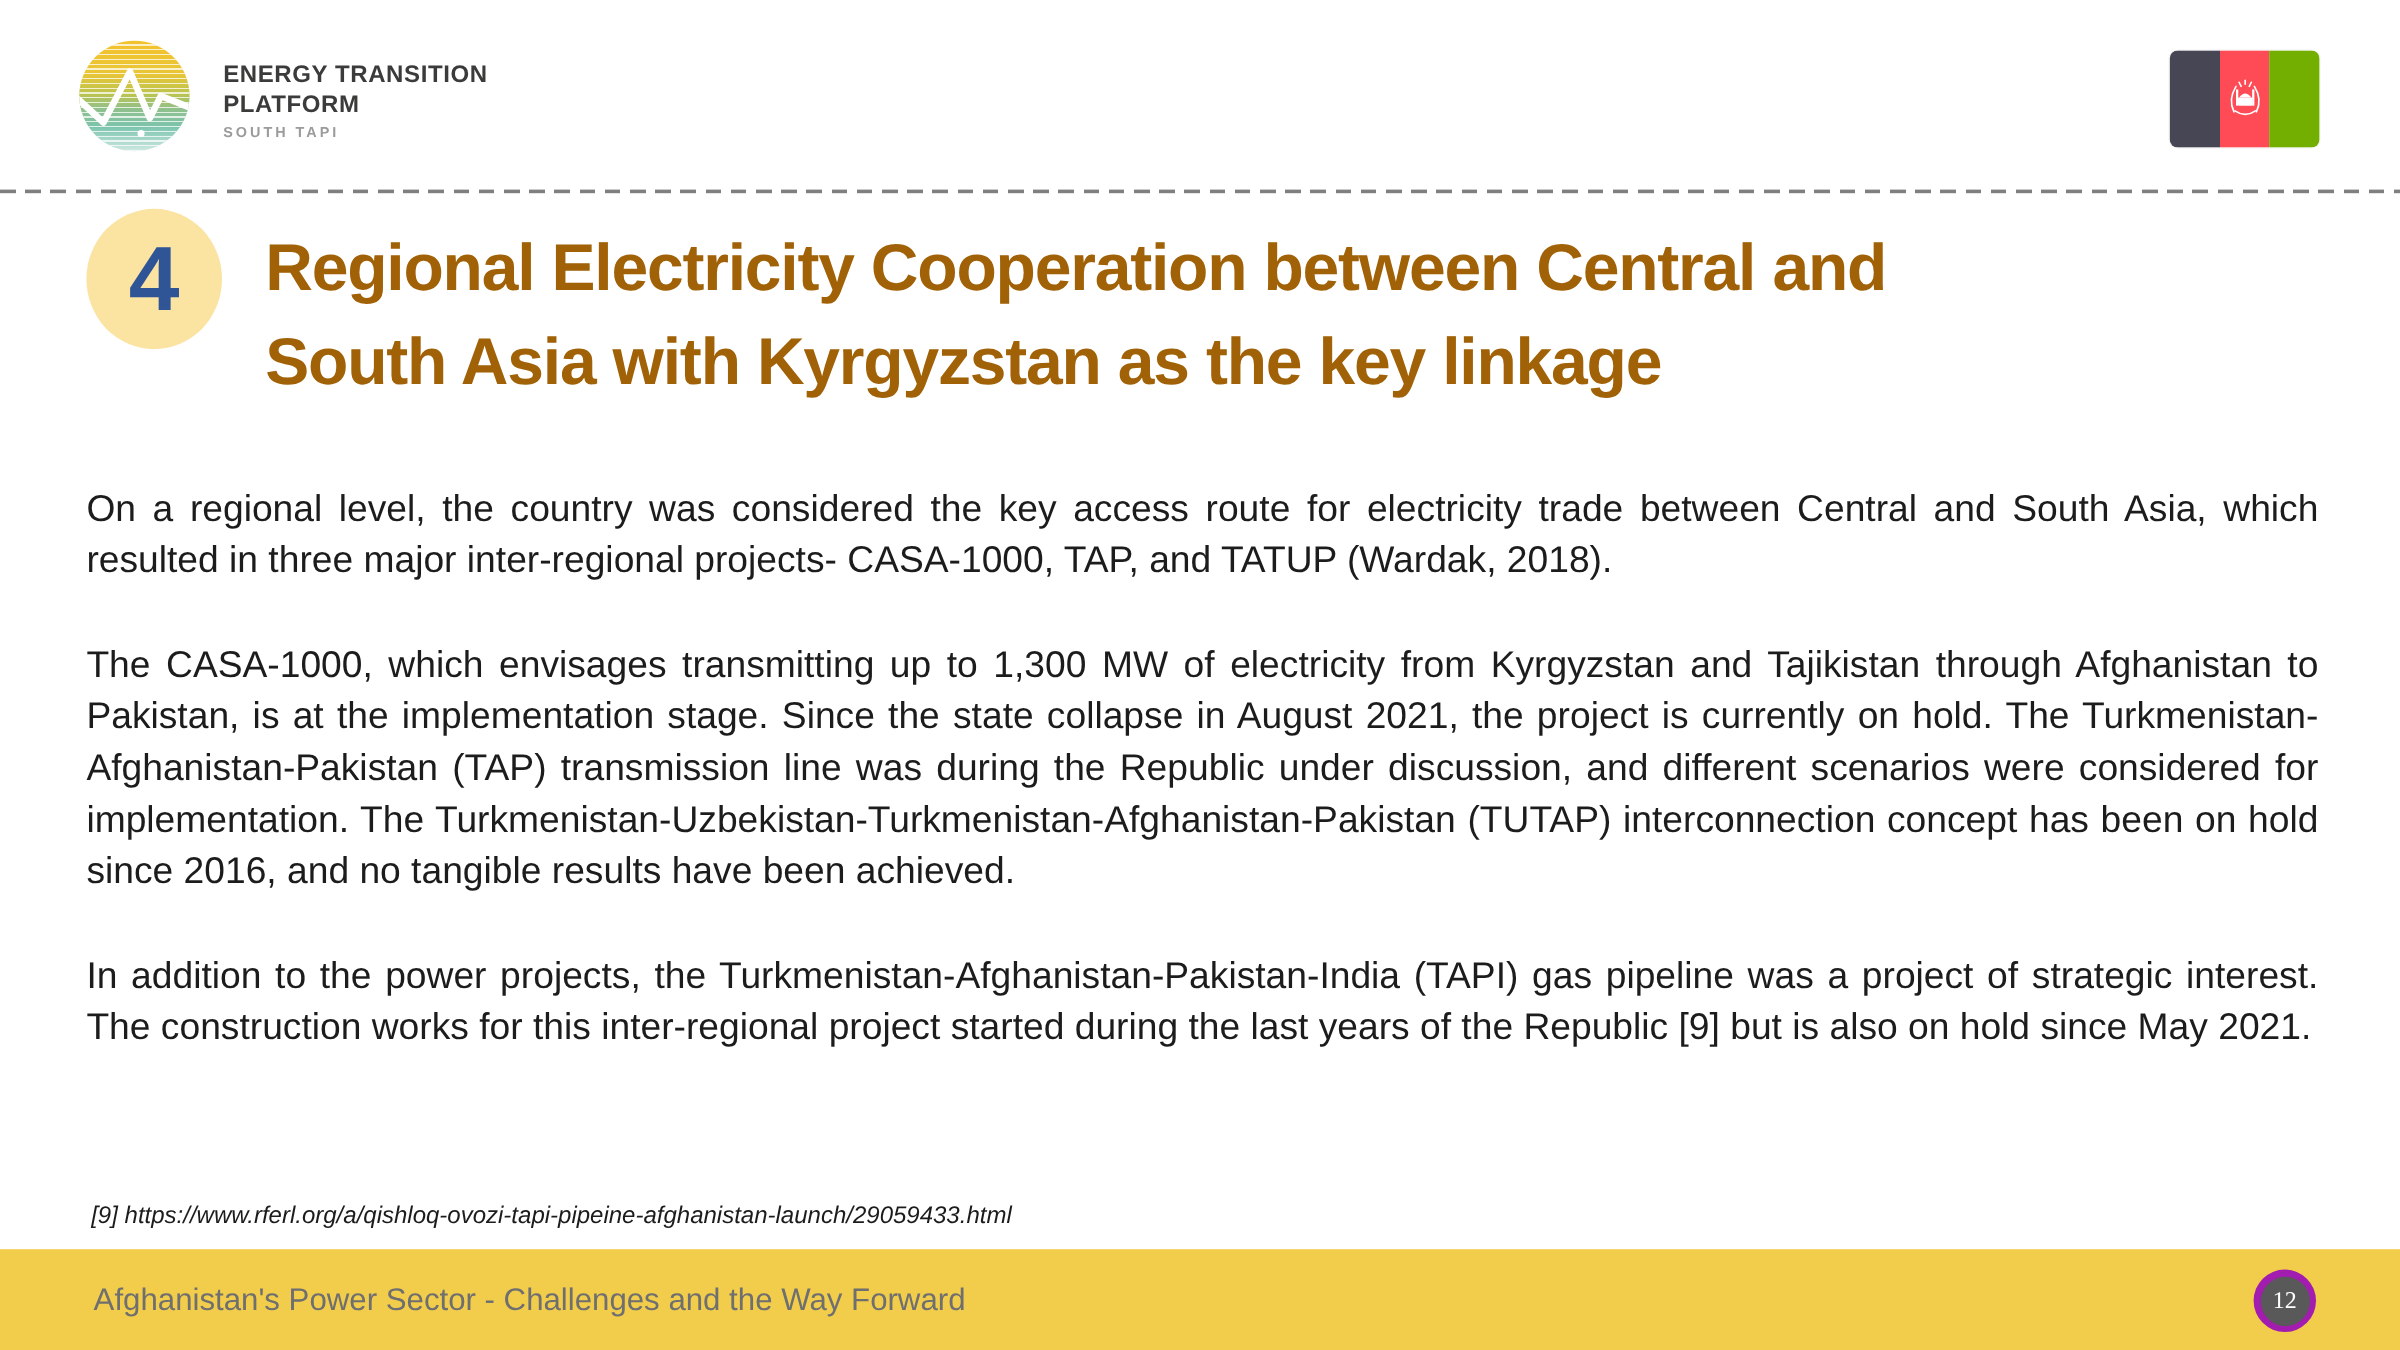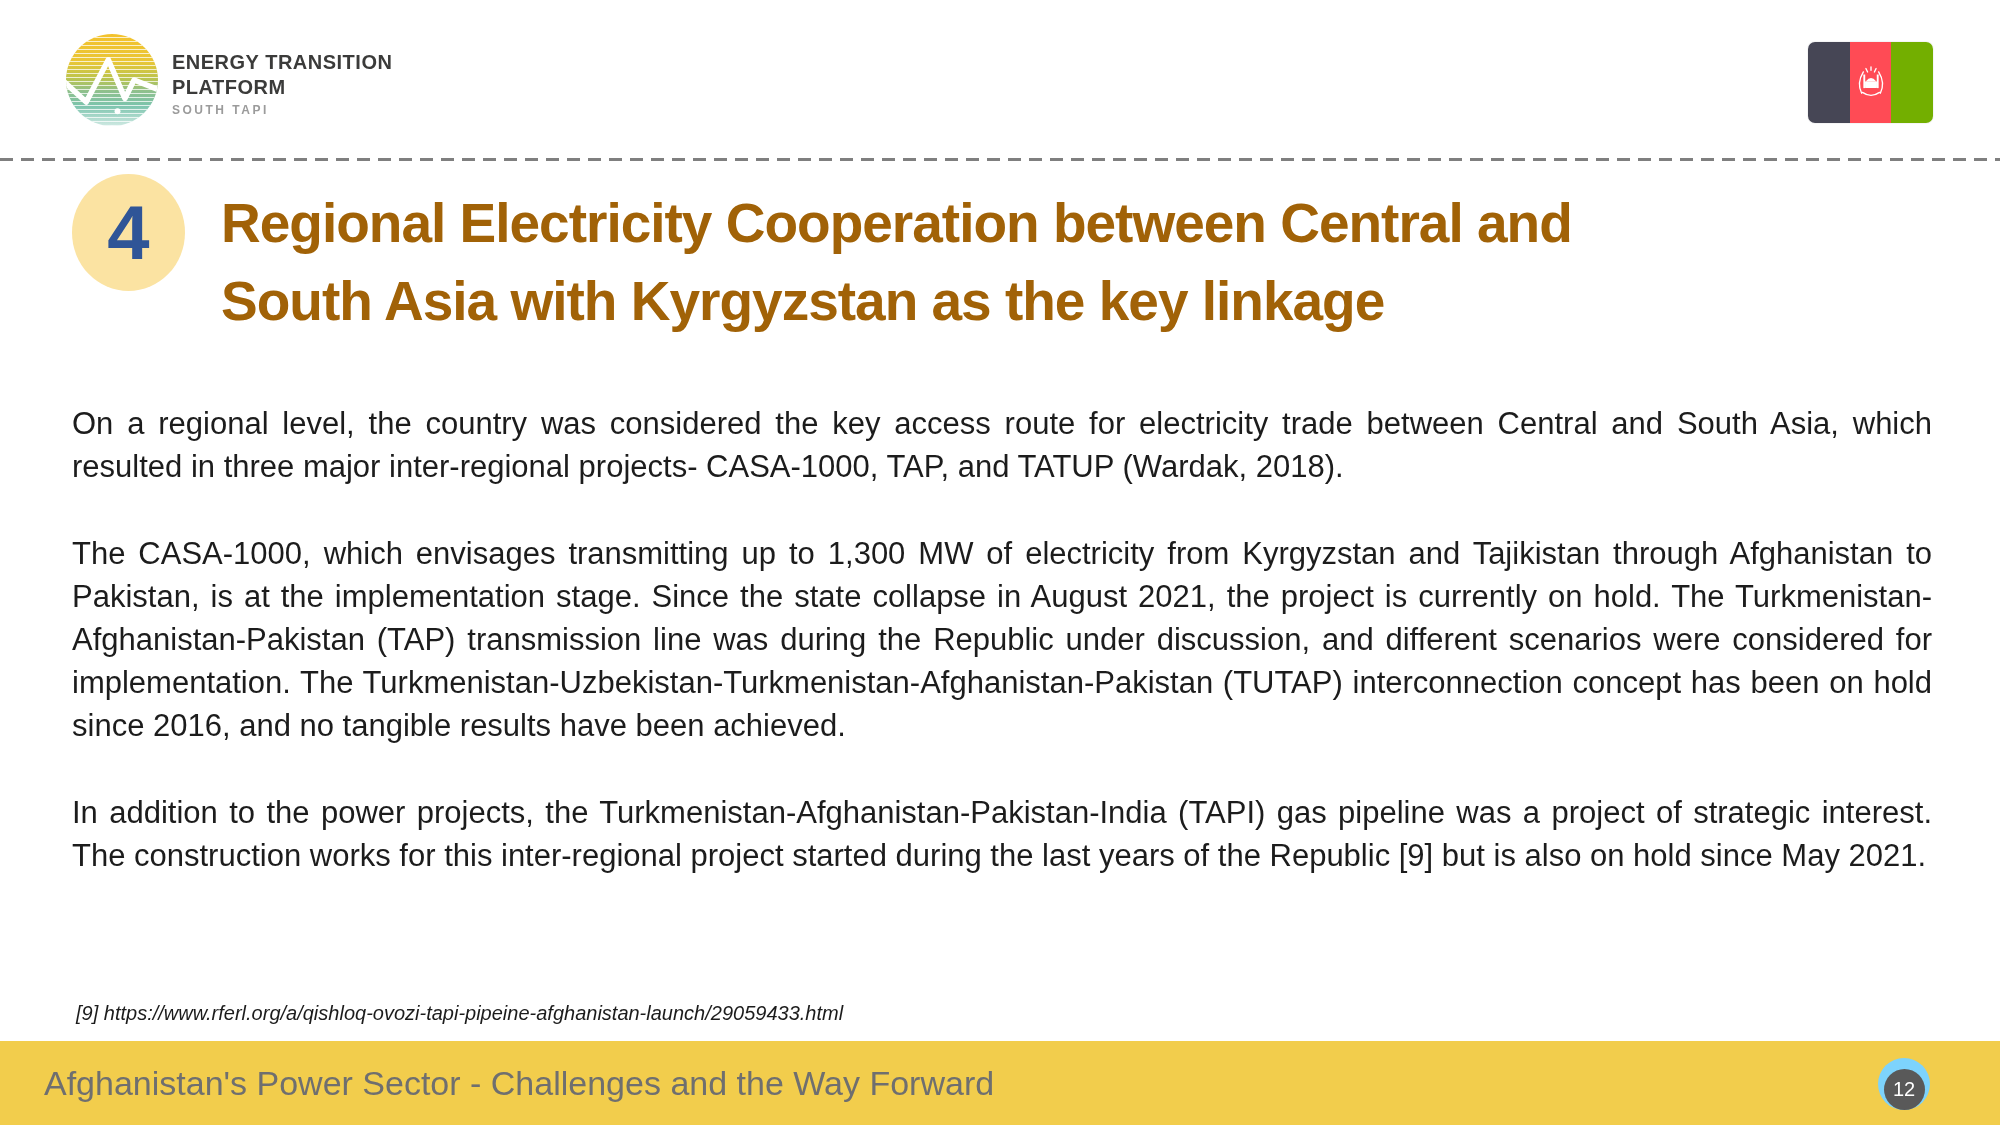--- a/index.html
+++ b/index.html
@@ -7,21 +7,21 @@
   .slide {
     position: relative;
     width: 2000px;
     height: 1125px;
     background: #ffffff;
     font-family: "Liberation Sans", sans-serif;
     overflow: hidden;
   }
 
   
-  .logo { position: absolute; left: 66px; top: 34px; display: flex; align-items: flex-start; gap: 14px; }
+  .logo { position: absolute; left: 66px; top: 34px; display: flex; align-items: flex-start; gap: 28px; }
   .logo-mark {
     position: relative; width: 92px; height: 92px; border-radius: 50%;
     background: linear-gradient(180deg, #f3c22c 0%, #e9c637 30%, #bcc44d 48%, #8fc08c 62%, #7cc4ad 78%, #cfe9e3 100%);
     overflow: hidden;
   }
   .logo-mark::after {
     content: ""; position: absolute; inset: 0;
     background: repeating-linear-gradient(180deg, rgba(255,255,255,0) 0 3px, rgba(255,255,255,.75) 3px 4px);
   }
   .logo-zigzag { position: absolute; inset: 0; z-index: 2; }
@@ -68,25 +68,25 @@
   .footnote {
     position: absolute; left: 76px; top: 1002px;
     font-size: 20px; font-style: italic; color: #1c1c1c;
   }
 
   
   .footer-bar {
     position: absolute; left: 0; top: 1041px; width: 2000px; height: 84px;
     background: #f2cd4c; display: flex; align-items: center;
   }
-  .footer-title { margin-left: 44px; font-size: 34px; color: #6f6f6f; }
+  .footer-title { margin-left: 78px; font-size: 26px; color: #6f6f6f; }
   .page-badge {
     position: absolute; left: 1878px; top: 1058px; width: 52px; height: 52px;
-    border-radius: 50%; background: #7dd3fc;
-    display: flex; align-items: flex-end; justify-content: center;
+    border-radius: 50%; background: #a21caf;
+    display: flex; align-items: center; justify-content: center; font-family: Liberation Serif, serif;
   }
   .page-badge-inner {
     width: 41px; height: 41px; border-radius: 50%; background: #595959;
     color: #ffffff; font-size: 20px; display: flex; align-items: center; justify-content: center;
   }
 </style>
 </head>
 <body>
 
 <div class="slide">

